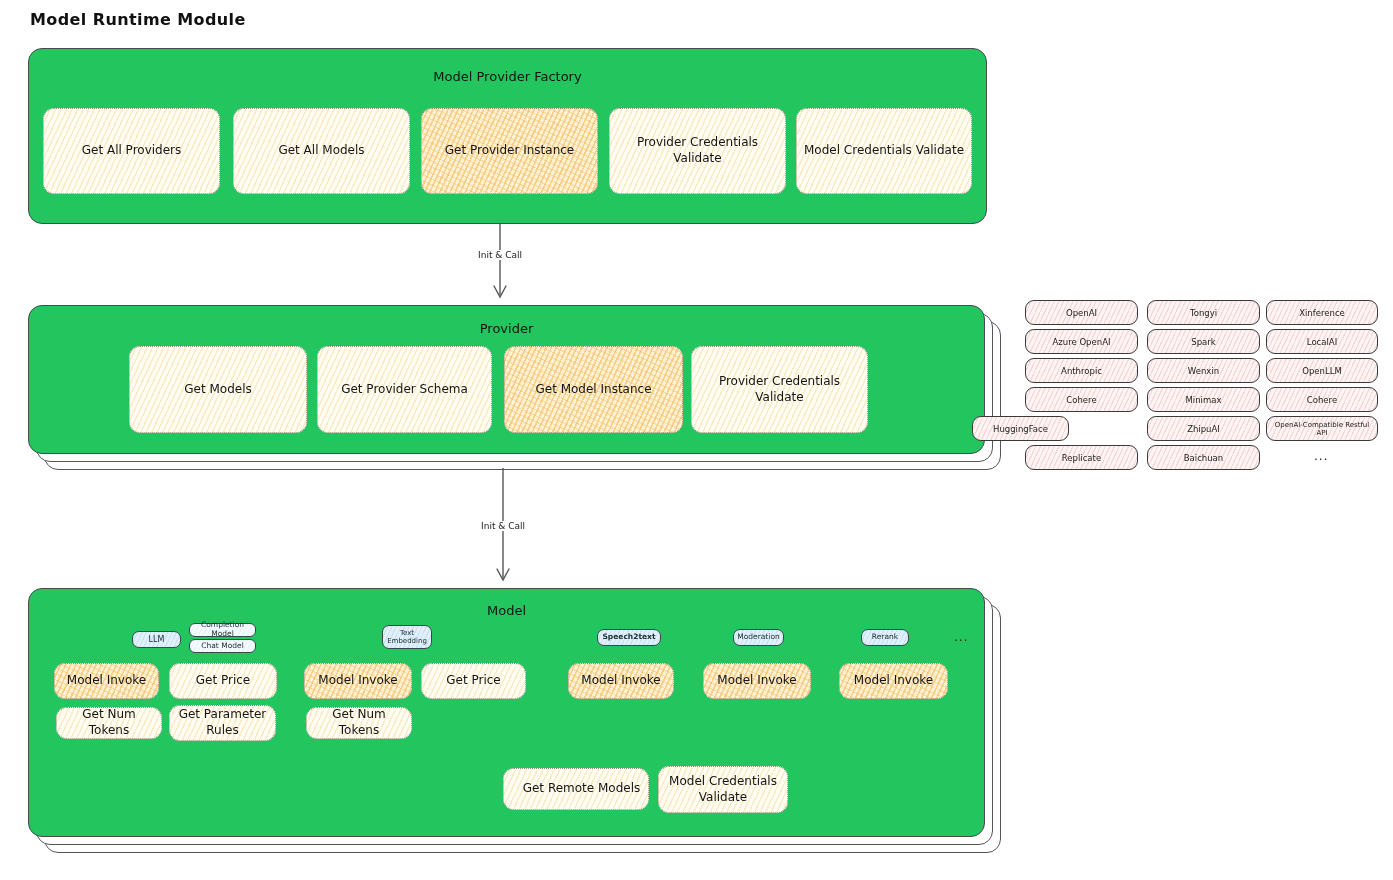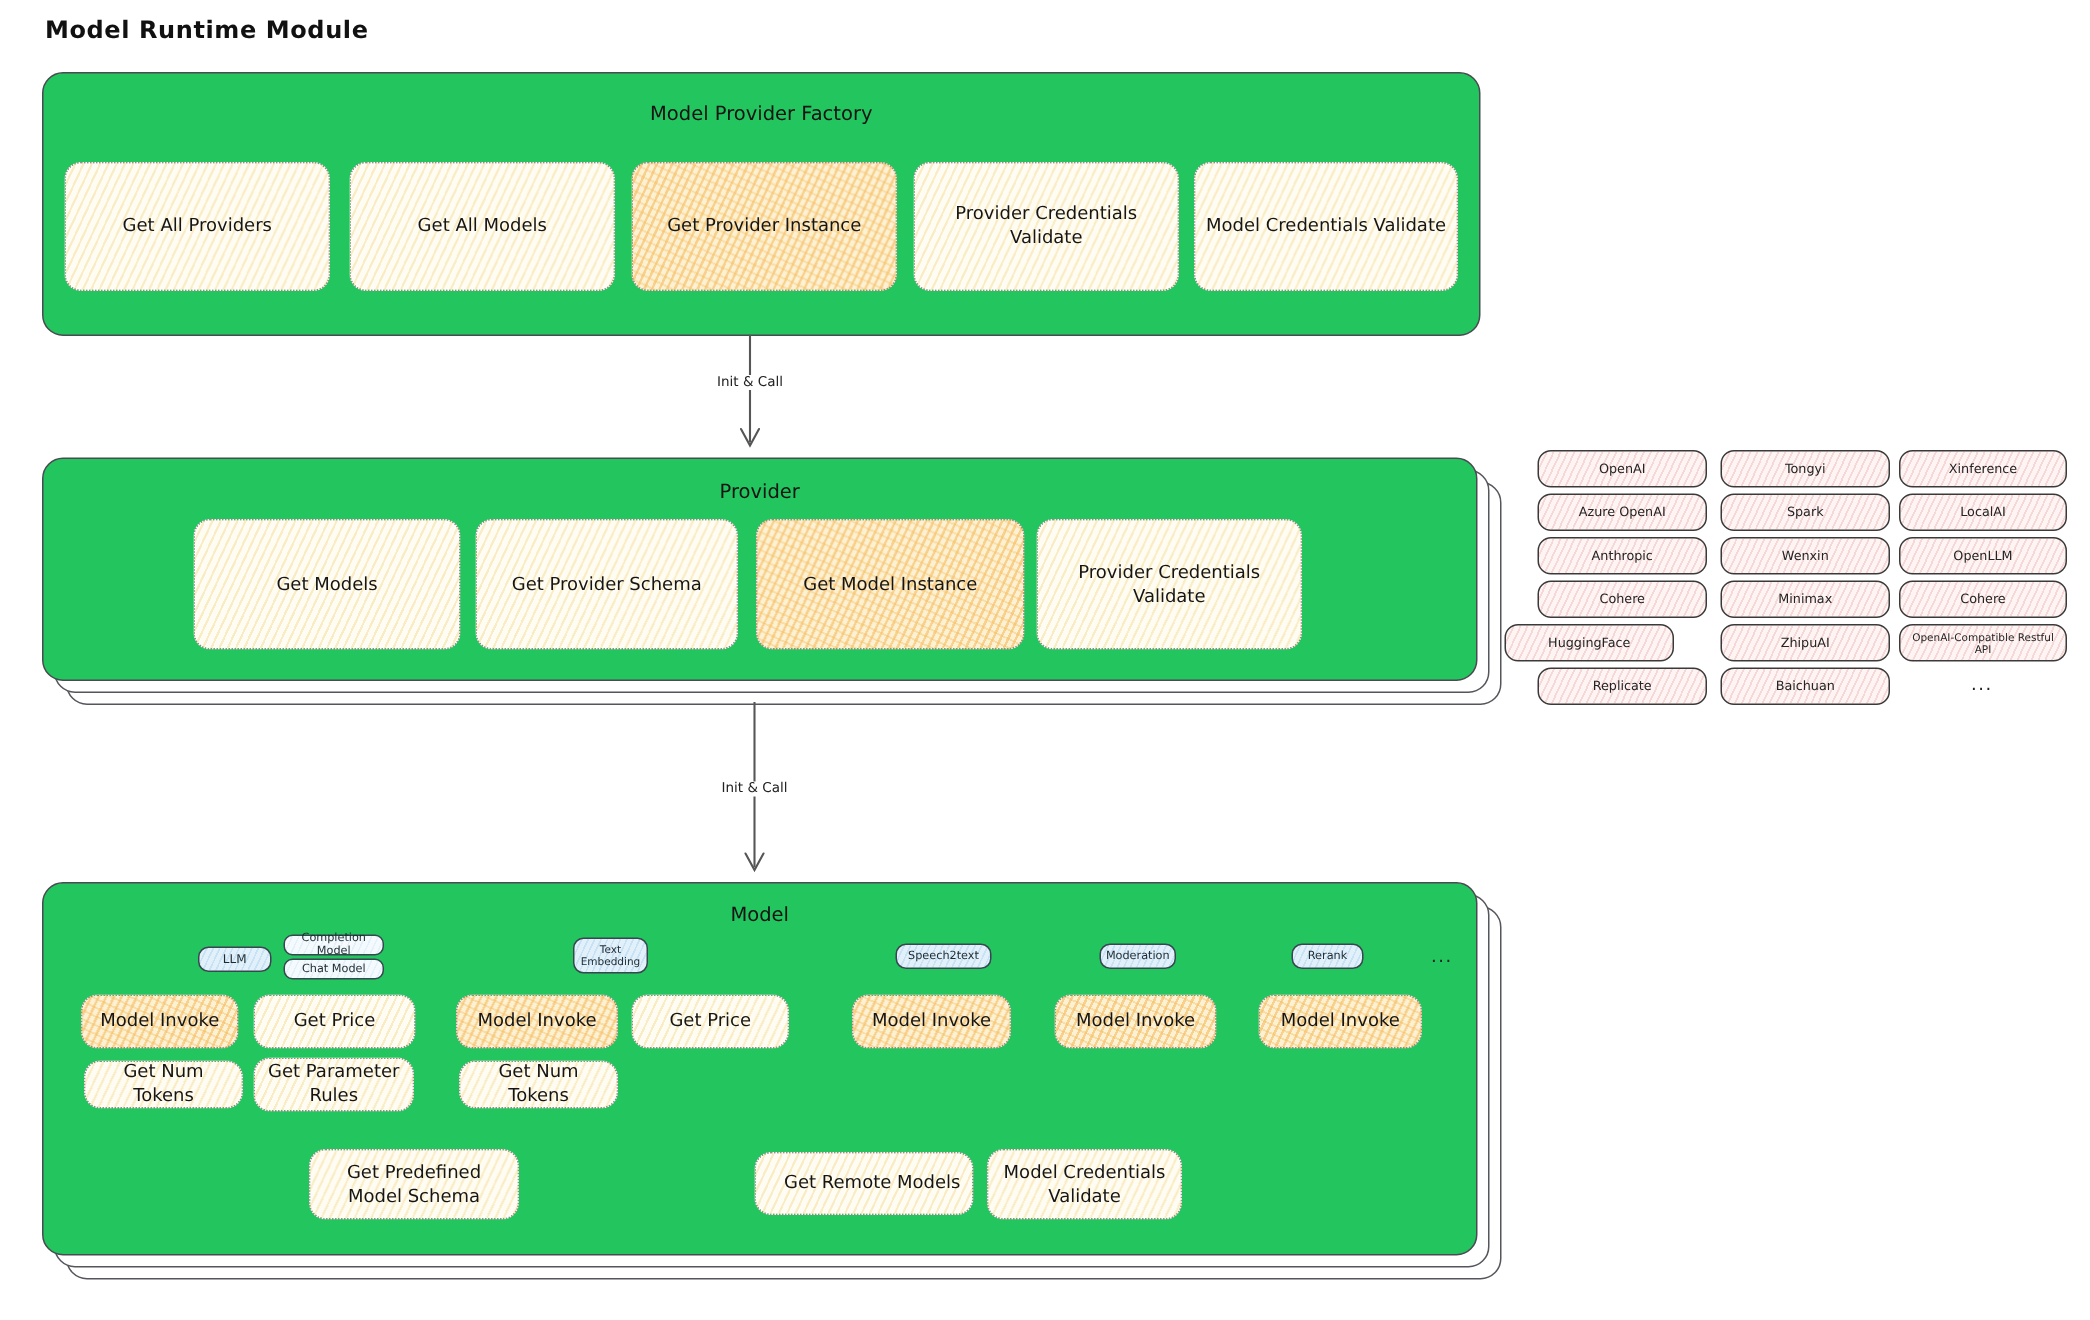--- a/index.html
+++ b/index.html
@@ -103,21 +103,21 @@
     <div class="fn orange" style="left:475px;top:40px;width:179px;height:87px;">Get Model Instance</div>
     <div class="fn yellow" style="left:662px;top:40px;width:177px;height:87px;">Provider Credentials Validate</div>
   </div>
 
   <div>
 
     <div class="pink" style="left:1025px;top:300px;width:113px;height:25px;">OpenAI</div>
     <div class="pink" style="left:1025px;top:329px;width:113px;height:25px;">Azure OpenAI</div>
     <div class="pink" style="left:1025px;top:358px;width:113px;height:25px;">Anthropic</div>
     <div class="pink" style="left:1025px;top:387px;width:113px;height:25px;">Cohere</div>
-    <div class="pink" style="left:1003px;top:416px;width:113px;height:25px;">HuggingFace</div>
+    <div class="pink" style="left:972px;top:416px;width:97px;height:25px;">HuggingFace</div>
     <div class="pink" style="left:1025px;top:445px;width:113px;height:25px;">Replicate</div>
 
     <div class="pink" style="left:1147px;top:300px;width:113px;height:25px;">Tongyi</div>
     <div class="pink" style="left:1147px;top:329px;width:113px;height:25px;">Spark</div>
     <div class="pink" style="left:1147px;top:358px;width:113px;height:25px;">Wenxin</div>
     <div class="pink" style="left:1147px;top:387px;width:113px;height:25px;">Minimax</div>
     <div class="pink" style="left:1147px;top:416px;width:113px;height:25px;">ZhipuAI</div>
     <div class="pink" style="left:1147px;top:445px;width:113px;height:25px;">Baichuan</div>
 
     <div class="pink" style="left:1266px;top:300px;width:112px;height:25px;">Xinference</div>
@@ -136,35 +136,34 @@
 
   <div class="stack" style="left:44px;top:604px;width:955px;height:247px;"></div>
   <div class="stack" style="left:36px;top:596px;width:955px;height:247px;"></div>
   <div class="bigbox" style="left:28px;top:588px;width:955px;height:247px;">
     <div class="bigbox-title" style="top:14px;">Model</div>
 
     <div class="tag" style="left:103px;top:42px;width:49px;height:17px;">LLM</div>
     <div class="tag sub" style="left:160px;top:34px;width:67px;height:14px;">Completion Model</div>
     <div class="tag sub" style="left:160px;top:50px;width:67px;height:14px;">Chat Model</div>
     <div class="tag" style="left:353px;top:36px;width:50px;height:24px;font-size:7px;">Text Embedding</div>
-    <div class="tag" style="left:568px;top:40px;width:64px;height:17px;font-size:7.5px;">Speech2text</div>
+    <div class="tag" style="left:568px;top:40px;width:64px;height:17px;font-size:7.5px;font-weight:bold;">Speech2text</div>
     <div class="tag" style="left:704px;top:40px;width:51px;height:17px;font-size:7.5px;">Moderation</div>
     <div class="tag" style="left:832px;top:40px;width:48px;height:17px;font-size:7.5px;">Rerank</div>
     <div class="dots" style="left:925px;top:41px;">...</div>
 
     <div class="fn orange" style="left:25px;top:74px;width:105px;height:36px;">Model Invoke</div>
     <div class="fn yellow" style="left:140px;top:74px;width:108px;height:36px;">Get Price</div>
     <div class="fn orange" style="left:275px;top:74px;width:108px;height:36px;">Model Invoke</div>
     <div class="fn yellow" style="left:392px;top:74px;width:105px;height:36px;">Get Price</div>
     <div class="fn orange" style="left:539px;top:74px;width:106px;height:36px;">Model Invoke</div>
     <div class="fn orange" style="left:674px;top:74px;width:108px;height:36px;">Model Invoke</div>
     <div class="fn orange" style="left:810px;top:74px;width:109px;height:36px;">Model Invoke</div>
 
     <div class="fn yellow" style="left:27px;top:118px;width:106px;height:32px;">Get Num Tokens</div>
     <div class="fn yellow" style="left:140px;top:116px;width:107px;height:36px;">Get Parameter Rules</div>
     <div class="fn yellow" style="left:277px;top:118px;width:106px;height:32px;">Get Num Tokens</div>
 
-    <div class="fn yellow" style="left:177px;top:177px;width:140px;height:47px;">Get Predefined Model Schema</div>
     <div class="fn yellow" style="left:474px;top:179px;width:146px;height:42px;padding-left:16px;">Get Remote Models</div>
     <div class="fn yellow" style="left:629px;top:177px;width:130px;height:47px;">Model Credentials Validate</div>
   </div>
 
 </div>
 
 </body></html>

